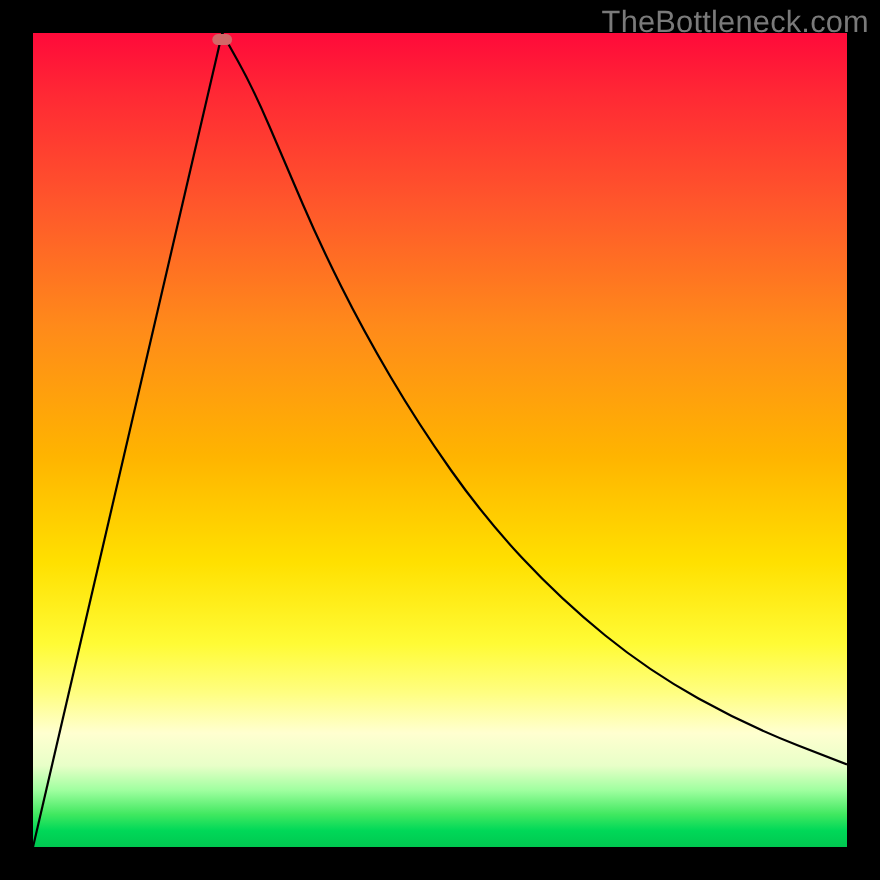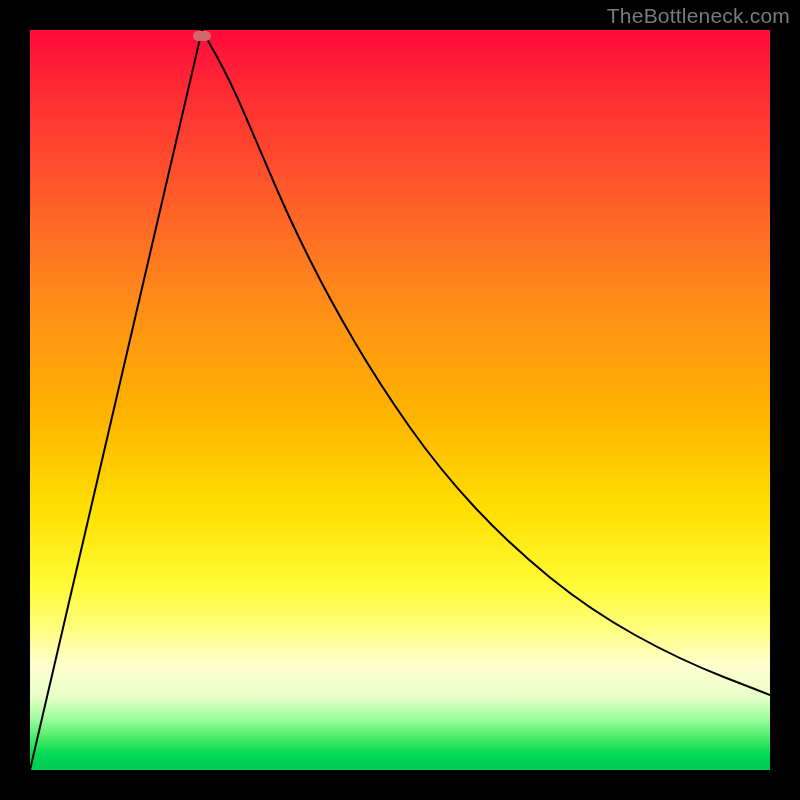--- a/index.html
+++ b/index.html
@@ -48,21 +48,21 @@
     top: 0;
     left: 0;
     width: 740px;
     height: 740px;
   }
   .watermark {
     position: absolute;
     top: 4px;
     right: 10px;
     color: #7a7a7a;
-    font-size: 21px;
+    font-size: 28px;
     font-weight: 500;
     letter-spacing: 0.2px;
   }
   .marker {
     position: absolute;
     width: 18px;
     height: 10px;
     border-radius: 5px;
     background: #d16868;
     transform: translate(-50%, -50%);

